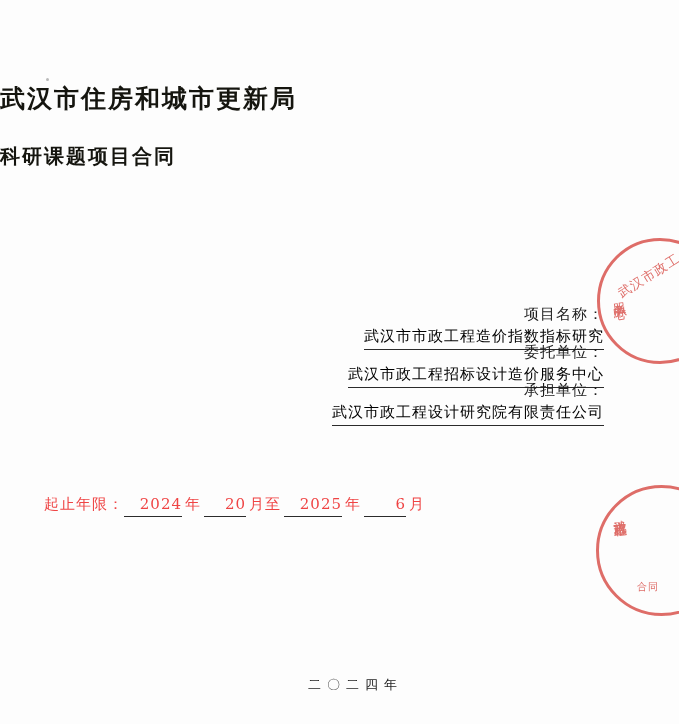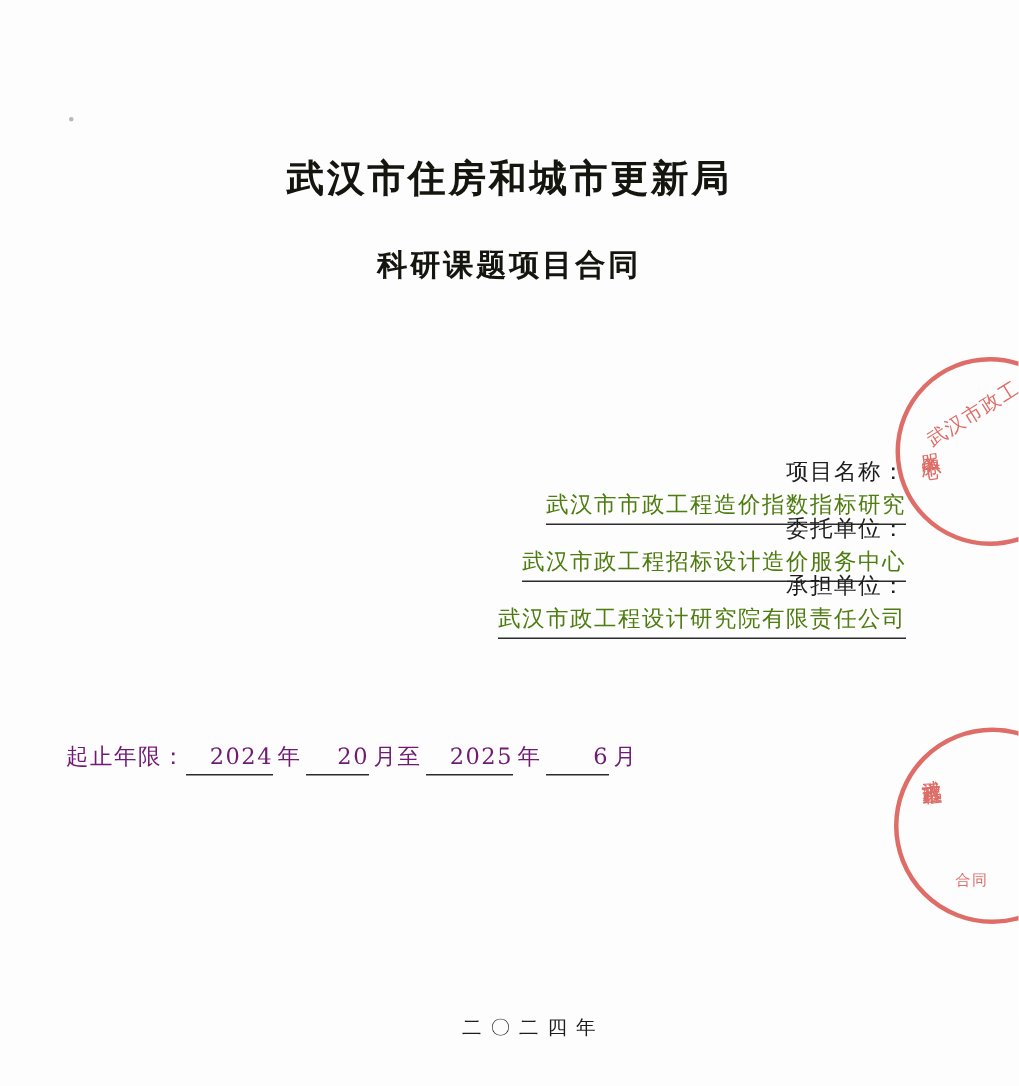--- a/index.html
+++ b/index.html
@@ -28,24 +28,24 @@
     left: 46px;
     top: 78px;
     width: 3px;
     height: 3px;
     background: #b9b9b9;
     border-radius: 50%;
   }
 
   .title-block {
     position: absolute;
-    top: 104px;
+    top: 84px;
     left: 0;
     width: 100%;
-    text-align: center;
+    text-align: left;
   }
   .title-line-1 {
     font-size: 25px;
     font-weight: bold;
     letter-spacing: 2px;
     color: #15150f;
     line-height: 1.2;
     font-family: "DejaVu Serif", "Liberation Serif", serif;
   }
   .title-line-2 {
@@ -77,33 +77,33 @@
     color: #1d1d1d;
     padding-bottom: 3px;
   }
   .field-value {
     flex: 1;
     border-bottom: 1px solid #2b2b2b;
     text-align: center;
     font-size: 15px;
     letter-spacing: 1px;
     padding-bottom: 3px;
-    color: #4d7c0f;
+    color: #000000;
     margin-left: 2px;
   }
 
   .period {
     position: absolute;
     top: 495px;
     left: 44px;
     display: flex;
     align-items: flex-end;
     font-size: 15px;
     letter-spacing: 1px;
-    color: #701a75;
+    color: #ef4444;
   }
   .period .lbl {
     padding-bottom: 3px;
     white-space: nowrap;
   }
   .blank {
     border-bottom: 1px solid #2b2b2b;
     text-align: right;
     padding-bottom: 3px;
     display: inline-block;

